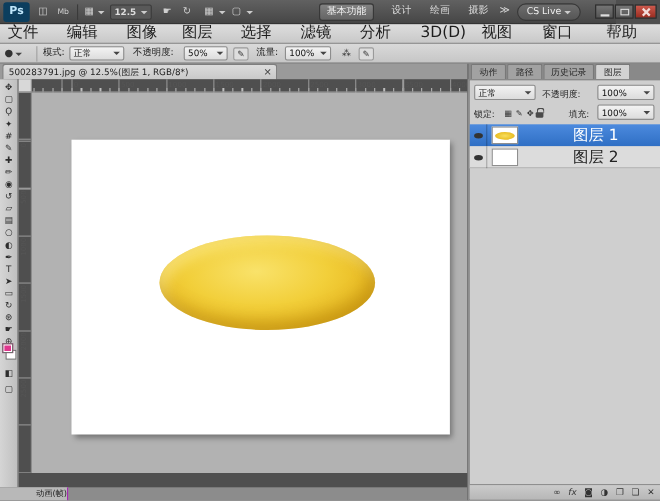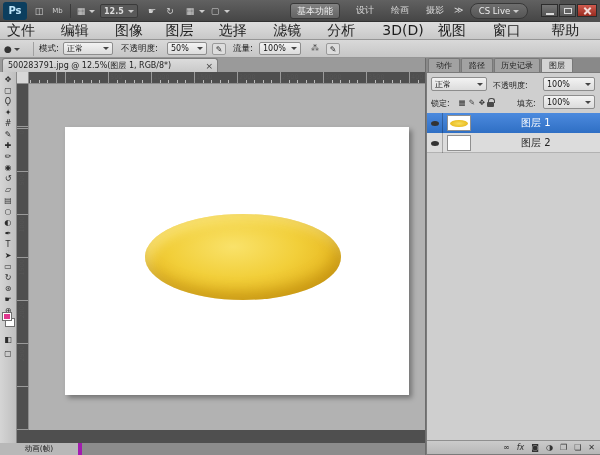--- a/index.html
+++ b/index.html
@@ -20,21 +20,21 @@
   #menubar { left:0; top:22px; width:600px; height:18px; background:linear-gradient(#dedede,#c8c8c8); border-bottom:1px solid #969696; display:flex; }
   .mi { font-size:14px; color:#1d1d1d; line-height:17px; padding:0 7px; cursor:pointer; }
   
   #optionsbar { left:0; top:40px; width:600px; height:18px; background:linear-gradient(#d9d9d9,#c6c6c6); border-bottom:1px solid #969696; }
   .ob-lab { position:absolute; top:0; font-size:8.5px; color:#222; line-height:17px; }
   .dd { position:absolute; display:flex; align-items:center; justify-content:space-between; background:linear-gradient(#f3f3f3,#dcdcdc); border:1px solid #8d8d8d; border-radius:2px; font-size:8px; color:#111; padding:0 3px; cursor:pointer; }
   .ob-ic { position:absolute; top:3px; height:12px; font-size:8px; line-height:12px; color:#333; text-align:center; cursor:pointer; }
   .vsep { position:absolute; width:1px; background:#a0a0a0; }
   
   #doctabbar { left:0; top:58px; width:425px; height:14px; background:#9a9a9a; }
-  #doctab { position:absolute; left:2px; top:0; width:216px; height:14px; background:linear-gradient(#dcdcdc,#c9c9c9); border:1px solid #7e7e7e; border-bottom:none; border-radius:3px 3px 0 0; display:flex; align-items:center; cursor:pointer; }
+  #doctab { position:absolute; left:2px; top:0; width:250px; height:14px; background:linear-gradient(#dcdcdc,#c9c9c9); border:1px solid #7e7e7e; border-bottom:none; border-radius:3px 3px 0 0; display:flex; align-items:center; cursor:pointer; }
   
   #toolbar { left:0; top:72px; width:17px; height:371px; background:linear-gradient(90deg,#d5d5d5,#bfbfbf); border-right:1px solid #8a8a8a; }
   .tool { position:absolute; left:0; width:16px; height:11px; text-align:center; font-size:8px; line-height:11px; color:#2d2d2d; cursor:pointer; }
   .swatch { position:absolute; border:1px solid #6f6f6f; box-shadow:inset 0 0 0 1px #fff; cursor:pointer; }
   
   #ruler-corner { left:17px; top:72px; width:12px; height:12px; background:#d8d8d8; border-right:1px solid #8e8e8e; border-bottom:1px solid #8e8e8e; }
   #hruler { left:29px; top:72px; width:396px; height:12px; background:linear-gradient(#e4e4e4,#cfcfcf); border-bottom:1px solid #8e8e8e;
     background-image:repeating-linear-gradient(90deg,#9a9a9a 0 1px,transparent 1px 43px),repeating-linear-gradient(90deg,#bdbdbd 0 1px,transparent 1px 8.6px);
     background-position:36px 0,36px 8px; background-size:100% 12px,100% 4px; background-repeat:repeat-x; }
   .hl { position:absolute; top:1px; font-size:6.5px; color:#555; }
@@ -43,32 +43,32 @@
   .vl { position:absolute; left:1px; font-size:6.5px; color:#555; writing-mode:vertical-rl; transform:rotate(180deg); }
   
   #pasteboard { left:29px; top:84px; width:396px; height:346px; background:#b2b2b2; overflow:hidden; }
   #document { position:absolute; left:36px; top:43px; width:344px; height:268px; background:#ffffff; box-shadow:3px 3px 5px rgba(0,0,0,.35); }
   #gold-ellipse { position:absolute; left:116px; top:130px; width:196px; height:86px; border-radius:50%;
     background:radial-gradient(ellipse at 45% 38%, #f9e26a 0%, #f2cf3a 42%, #e7b71f 72%, #cd9c0e 100%);
     box-shadow:inset -5px -8px 14px rgba(150,100,0,.35), inset 5px 7px 12px rgba(255,243,160,.55); }
   
   #statusbar { left:0; top:430px; width:425px; height:13px; background:linear-gradient(#d6d6d6,#c2c2c2); border-top:1px solid #8e8e8e; }
   #bottomstrip { left:0; top:443px; width:425px; height:12px; background:#8c8c8c; }
-  #animtab { position:absolute; left:0; top:0; width:82px; height:12px; background:#b8b8b8; border-right:4px solid #a21caf; font-size:7.5px; color:#222; text-align:center; line-height:12px; cursor:pointer; }
+  #animtab { position:absolute; left:0; top:0; width:62px; height:12px; background:#b8b8b8; border-right:1px solid #a21caf; font-size:7.5px; color:#222; text-align:right; line-height:12px; cursor:pointer; }
   
   #dock { left:425px; top:58px; width:175px; height:397px; background:#898989; border-left:1px solid #6d6d6d; }
   .ptab { position:absolute; top:0; height:14px; background:#a2a2a2; border:1px solid #787878; border-bottom:none; border-radius:2px 2px 0 0; font-size:8px; color:#262626; text-align:center; line-height:13px; cursor:pointer; }
   .ptab.active { background:#d3d3d3; }
   #panelbody { position:absolute; left:0; top:14px; width:175px; height:383px; background:#cfcfcf; border:1px solid #7a7a7a; }
   .pl-lab { position:absolute; font-size:8px; color:#222; }
   .lrow { position:absolute; left:0; width:173px; height:20px; cursor:pointer; }
   .eyecell { position:absolute; left:0; top:0; width:16px; height:20px; border-right:1px solid rgba(0,0,0,.25); }
   .eye { position:absolute; left:4px; top:8px; width:8px; height:5px; background:#333; border-radius:50%; cursor:pointer; }
   .thumb { position:absolute; left:20px; top:2px; width:24px; height:16px; background:#fff; border:1px solid #8f8f8f; }
-  .lname { position:absolute; left:50px; top:0; font-size:10px; line-height:20px;padding-left:44px; }
+  .lname { position:absolute; left:50px; top:0; font-size:14px; line-height:20px;padding-left:44px; }
   .lock { position:relative; display:inline-block; width:7px; height:5px; background:#4a4a4a; border-radius:1px; top:2px; }
   .lock::before { content:""; position:absolute; top:-4px; left:1px; width:5px; height:4px; border:1px solid #4a4a4a; border-bottom:none; border-radius:3px 3px 0 0; }
   .lkic { font-size:7.5px; color:#333; display:inline-block; width:10px; text-align:center; cursor:pointer; }
   #pfooter { position:absolute; left:0; top:367px; width:173px; height:14px; background:linear-gradient(#cbcbcb,#b7b7b7); border-top:1px solid #8f8f8f; display:flex; justify-content:flex-end; align-items:center; gap:7px; padding-right:5px; }
   #pfooter span { font-size:8px; color:#333; cursor:pointer; line-height:13px; }
 </style>
 </head>
 <body>
 
 <div id="app">

